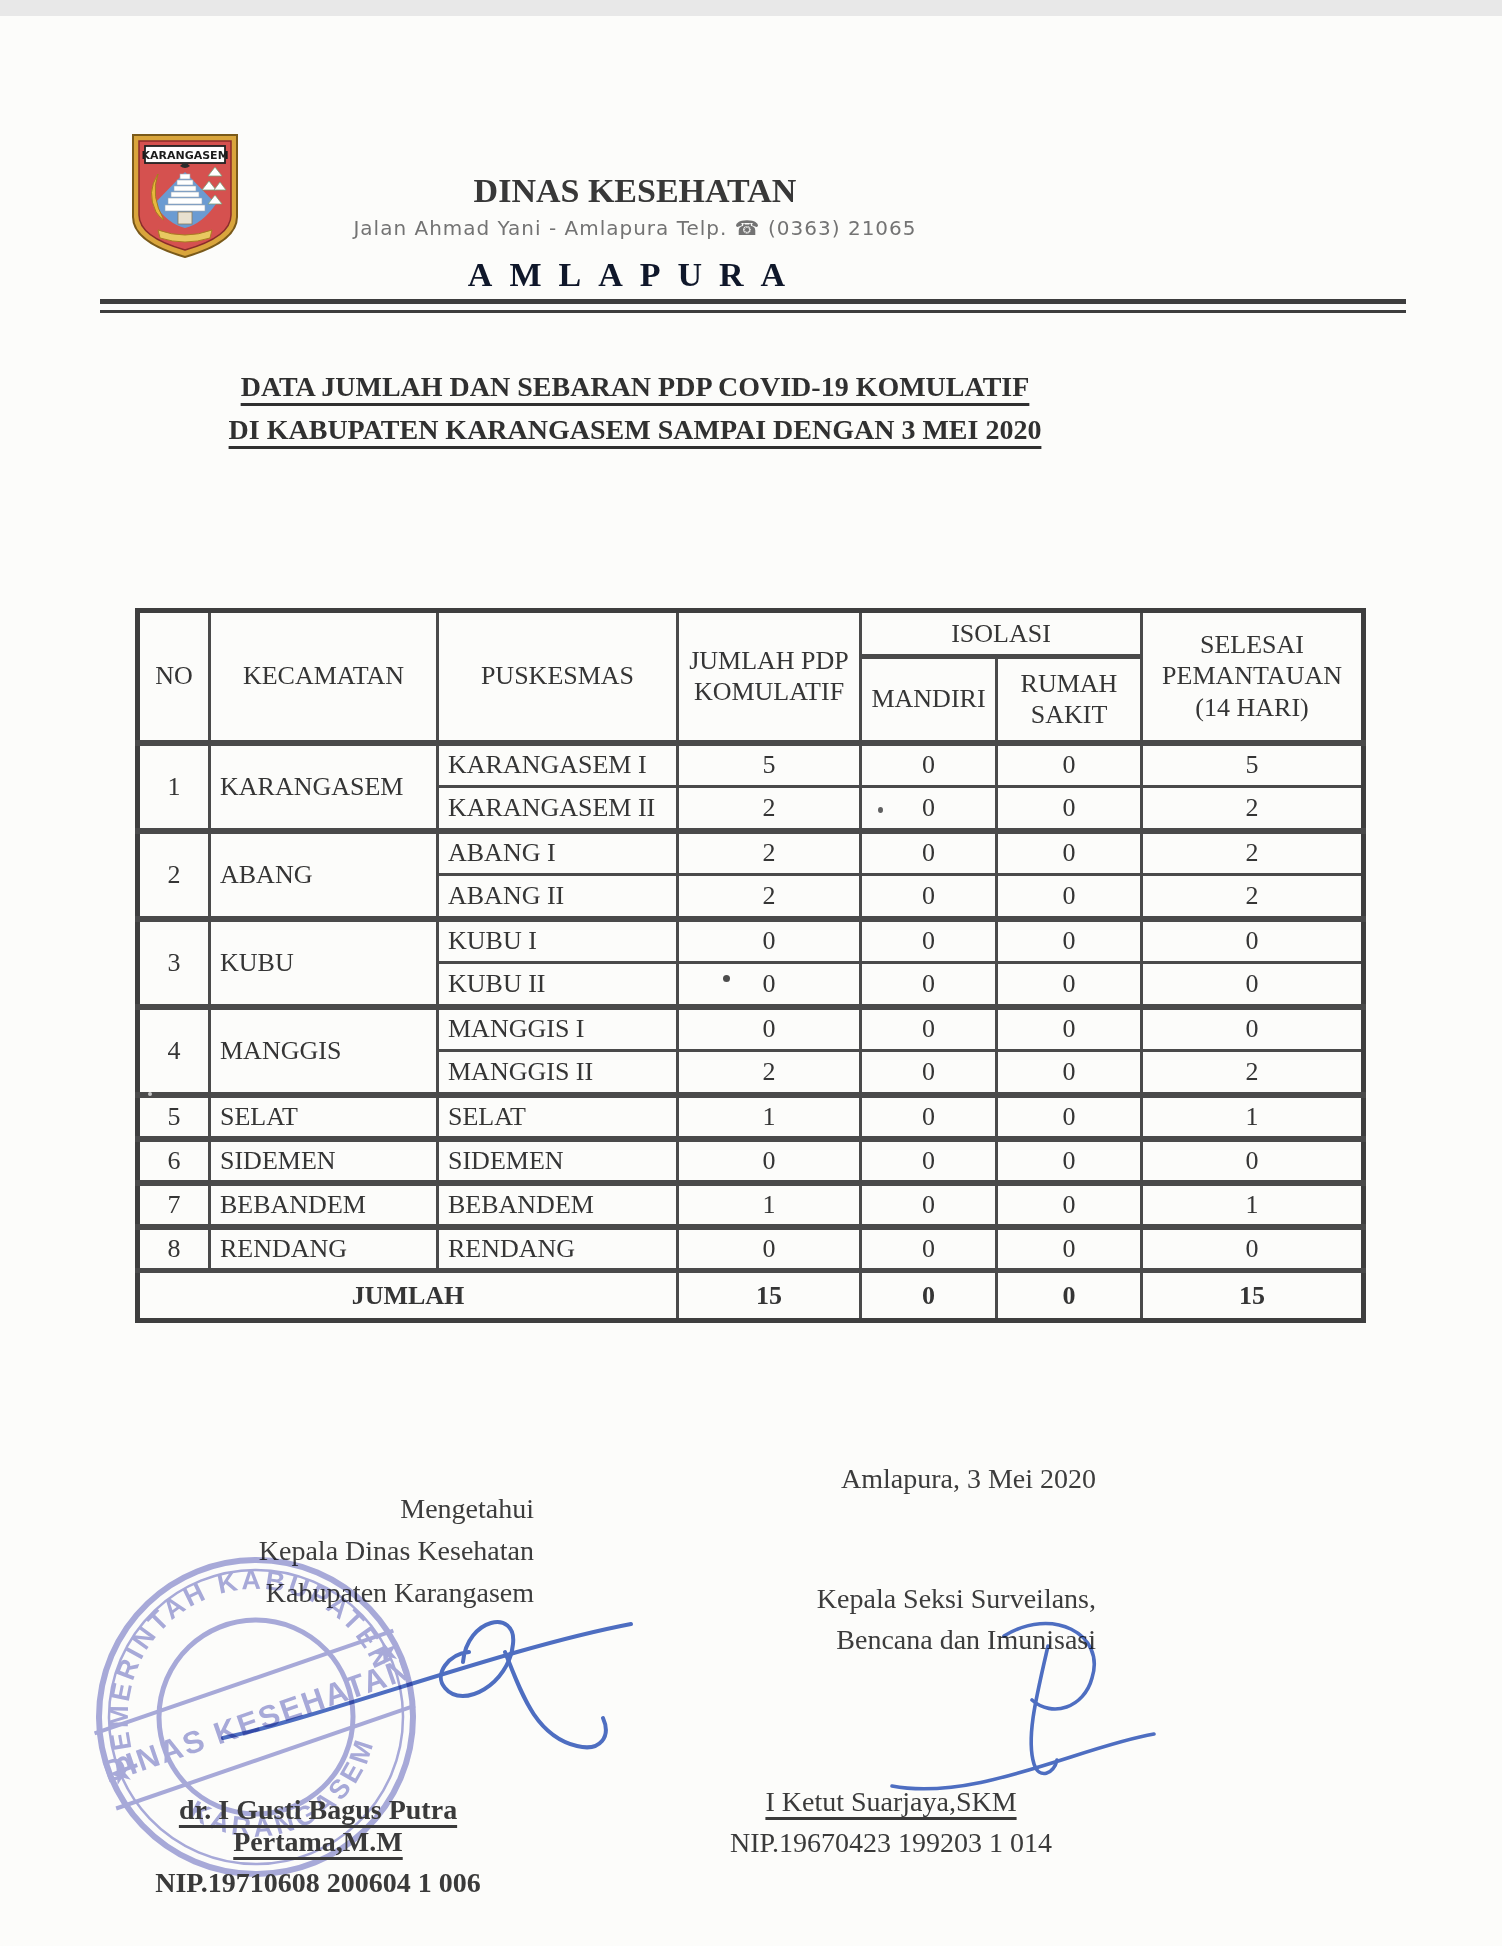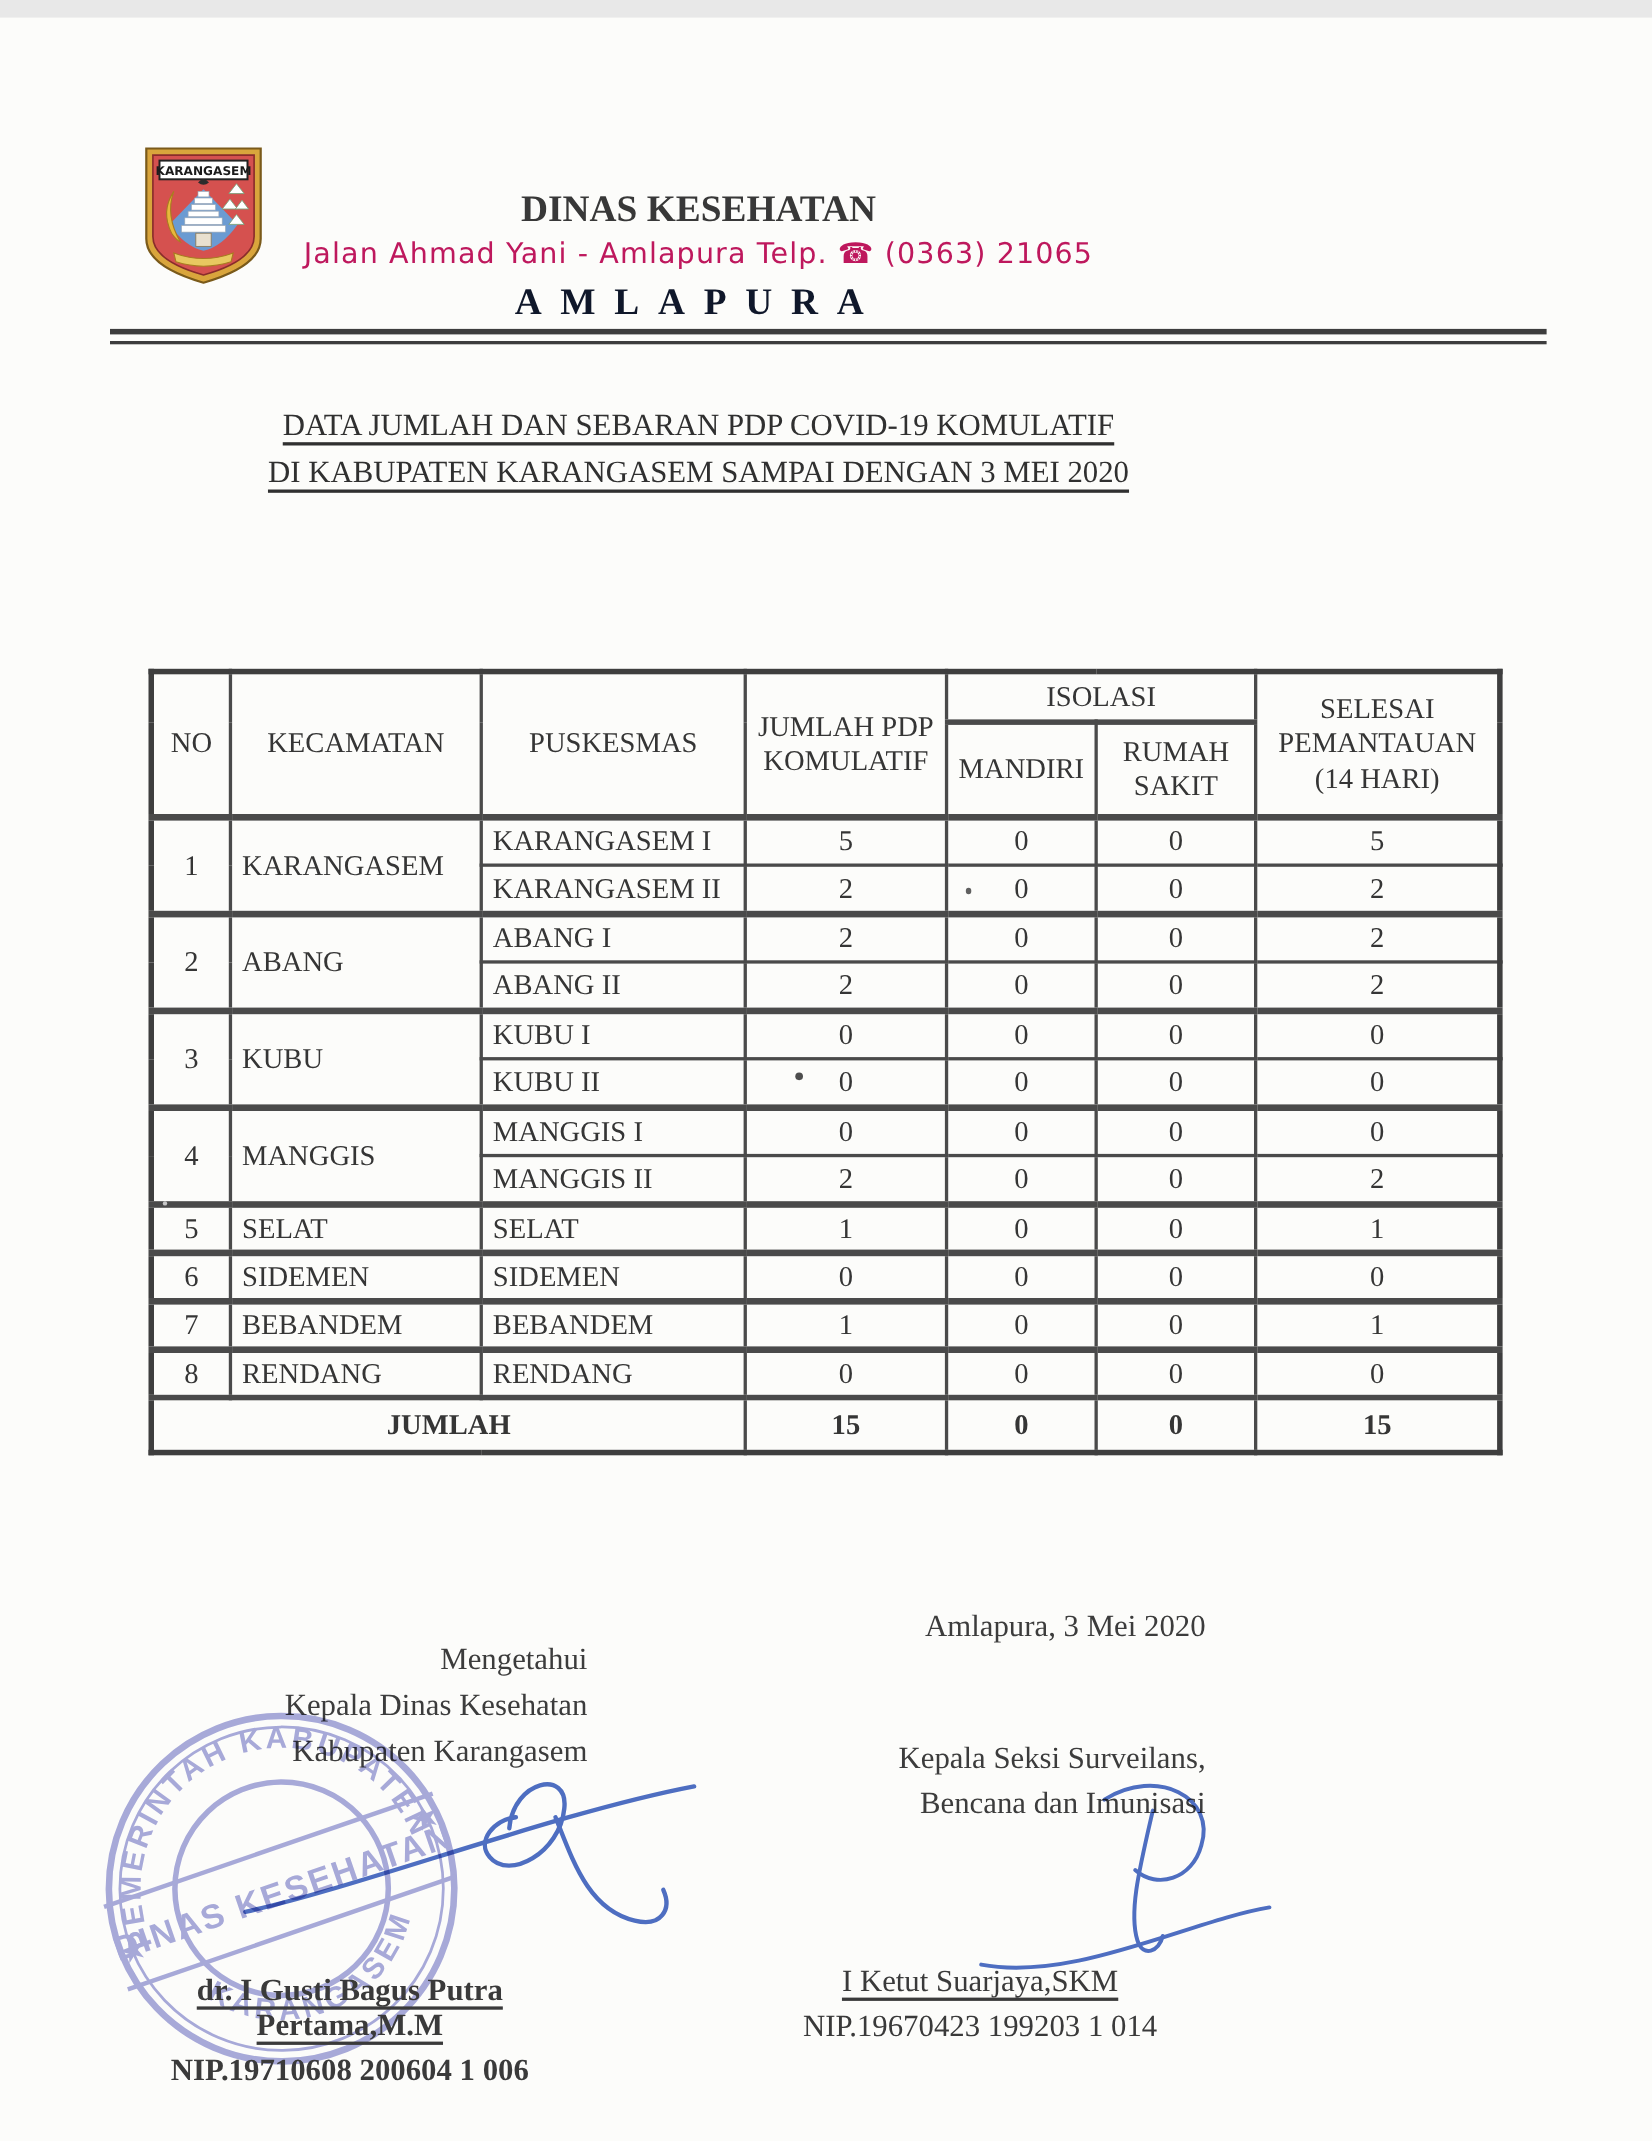--- a/index.html
+++ b/index.html
@@ -5,30 +5,30 @@
   html,body { margin:0; padding:0; background:#e8e8e8; }
   .page {
     position:relative; width:1502px; height:1946px; margin:16px auto;
     background:#fcfcfa; overflow:hidden;
     font-family:"Liberation Serif", serif; color:#3a3a3a;
   }
   
   .lh-line { position:absolute; left:0; width:1270px; text-align:center; }
   .lh-gov  { top:110px; font-size:37px; letter-spacing:1px; color:#3e3e3e; }
   .lh-dept { top:156px; font-size:34px; font-weight:bold; color:#383838; }
-  .lh-addr { top:200px; font-family:"DejaVu Sans", sans-serif; font-size:26px; color:#be185d; letter-spacing:1px; }
+  .lh-addr { top:200px; font-family:"DejaVu Sans", sans-serif; font-size:20px; color:#737373; letter-spacing:1px; }
   .lh-city { top:240px; font-size:34px; font-weight:bold; letter-spacing:17px; color:#0f172a; }
   .lh-rule {
     position:absolute; left:100px; top:283px; width:1306px; height:6px;
     border-top:5px solid #3d3d3d; border-bottom:3px solid #3d3d3d;
   }
   .logo { position:absolute; left:128px; top:116px; }
   
   .doc-title { position:absolute; top:349px; left:0; width:1270px; text-align:center;
-               font-size:28px; font-weight:normal; color:#303030; line-height:43px; }
+               font-size:28px; font-weight:bold; color:#303030; line-height:43px; }
   .doc-title span { text-decoration:underline; text-decoration-thickness:3px; text-underline-offset:7px; }
   
   table.data { position:absolute; left:135px; top:592px; width:1226px;
                border-collapse:collapse; table-layout:fixed;
                border:5px solid #3e3e3e; }
   table.data th, table.data td {
     border:3px solid #4a4a4a; font-weight:normal; font-size:26px; color:#353535;
     text-align:center; padding:0; line-height:1.22; overflow:hidden;
   }
   table.data thead tr.h1 { height:46px; }

